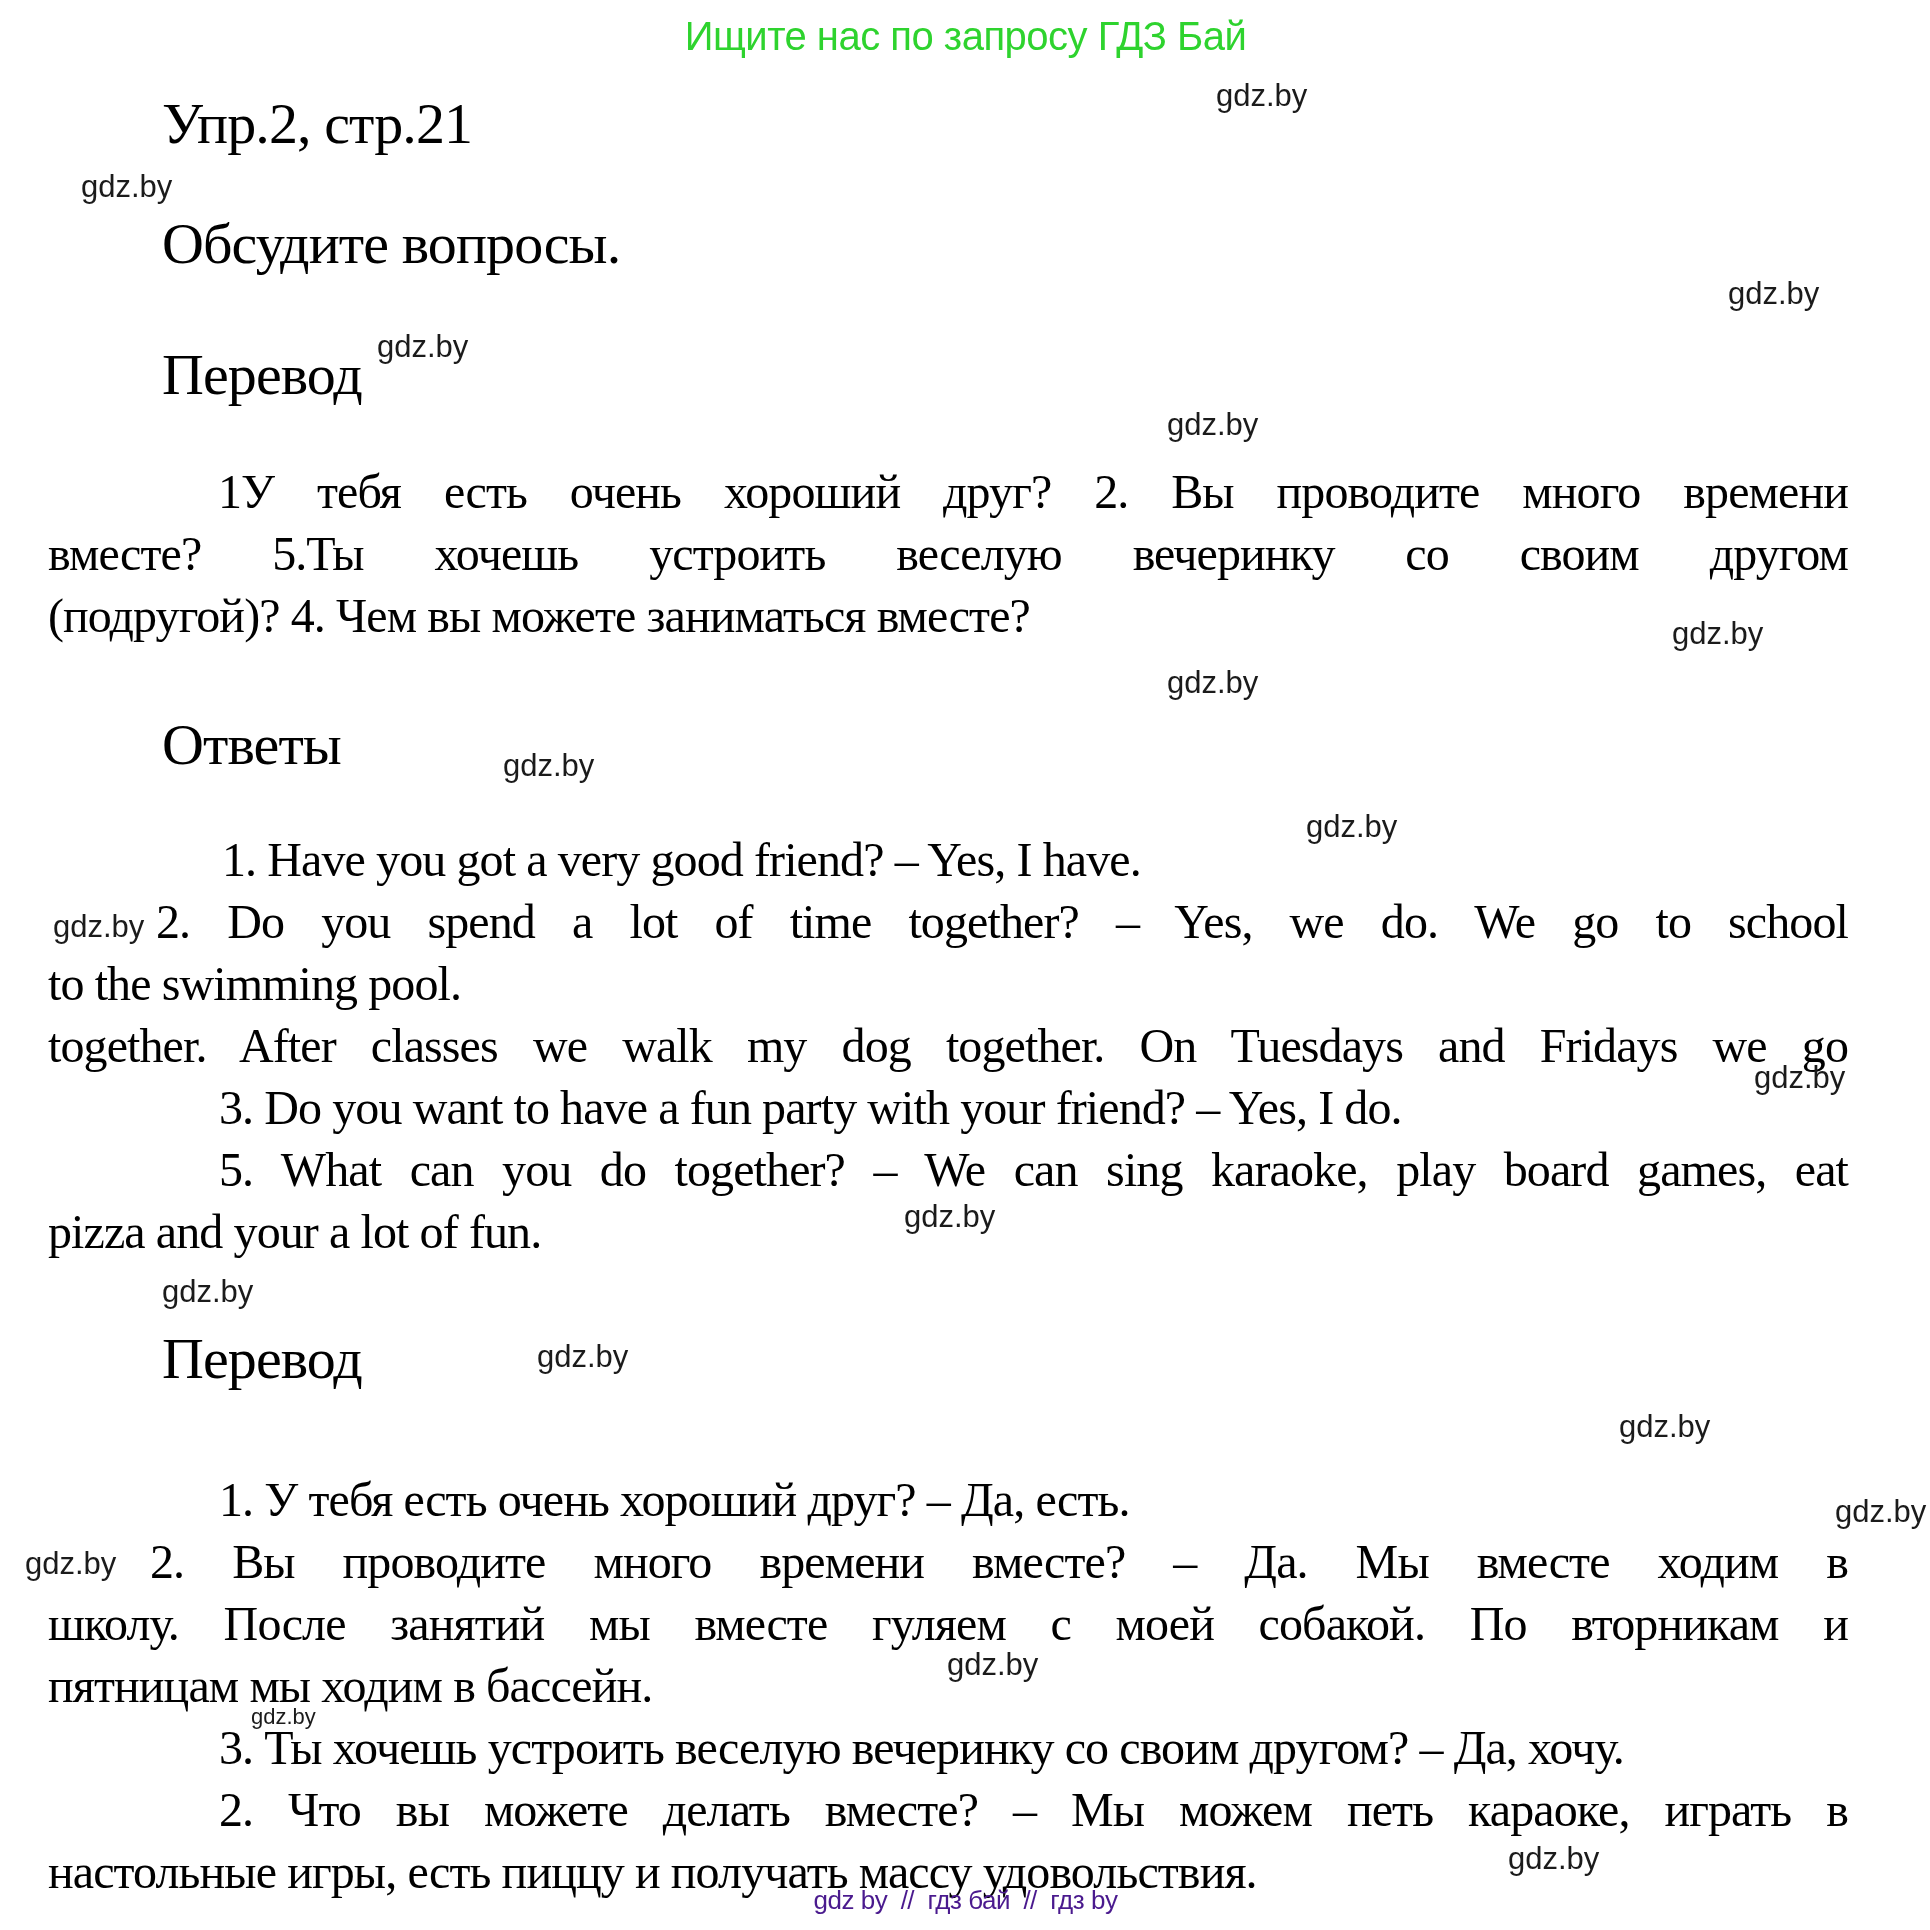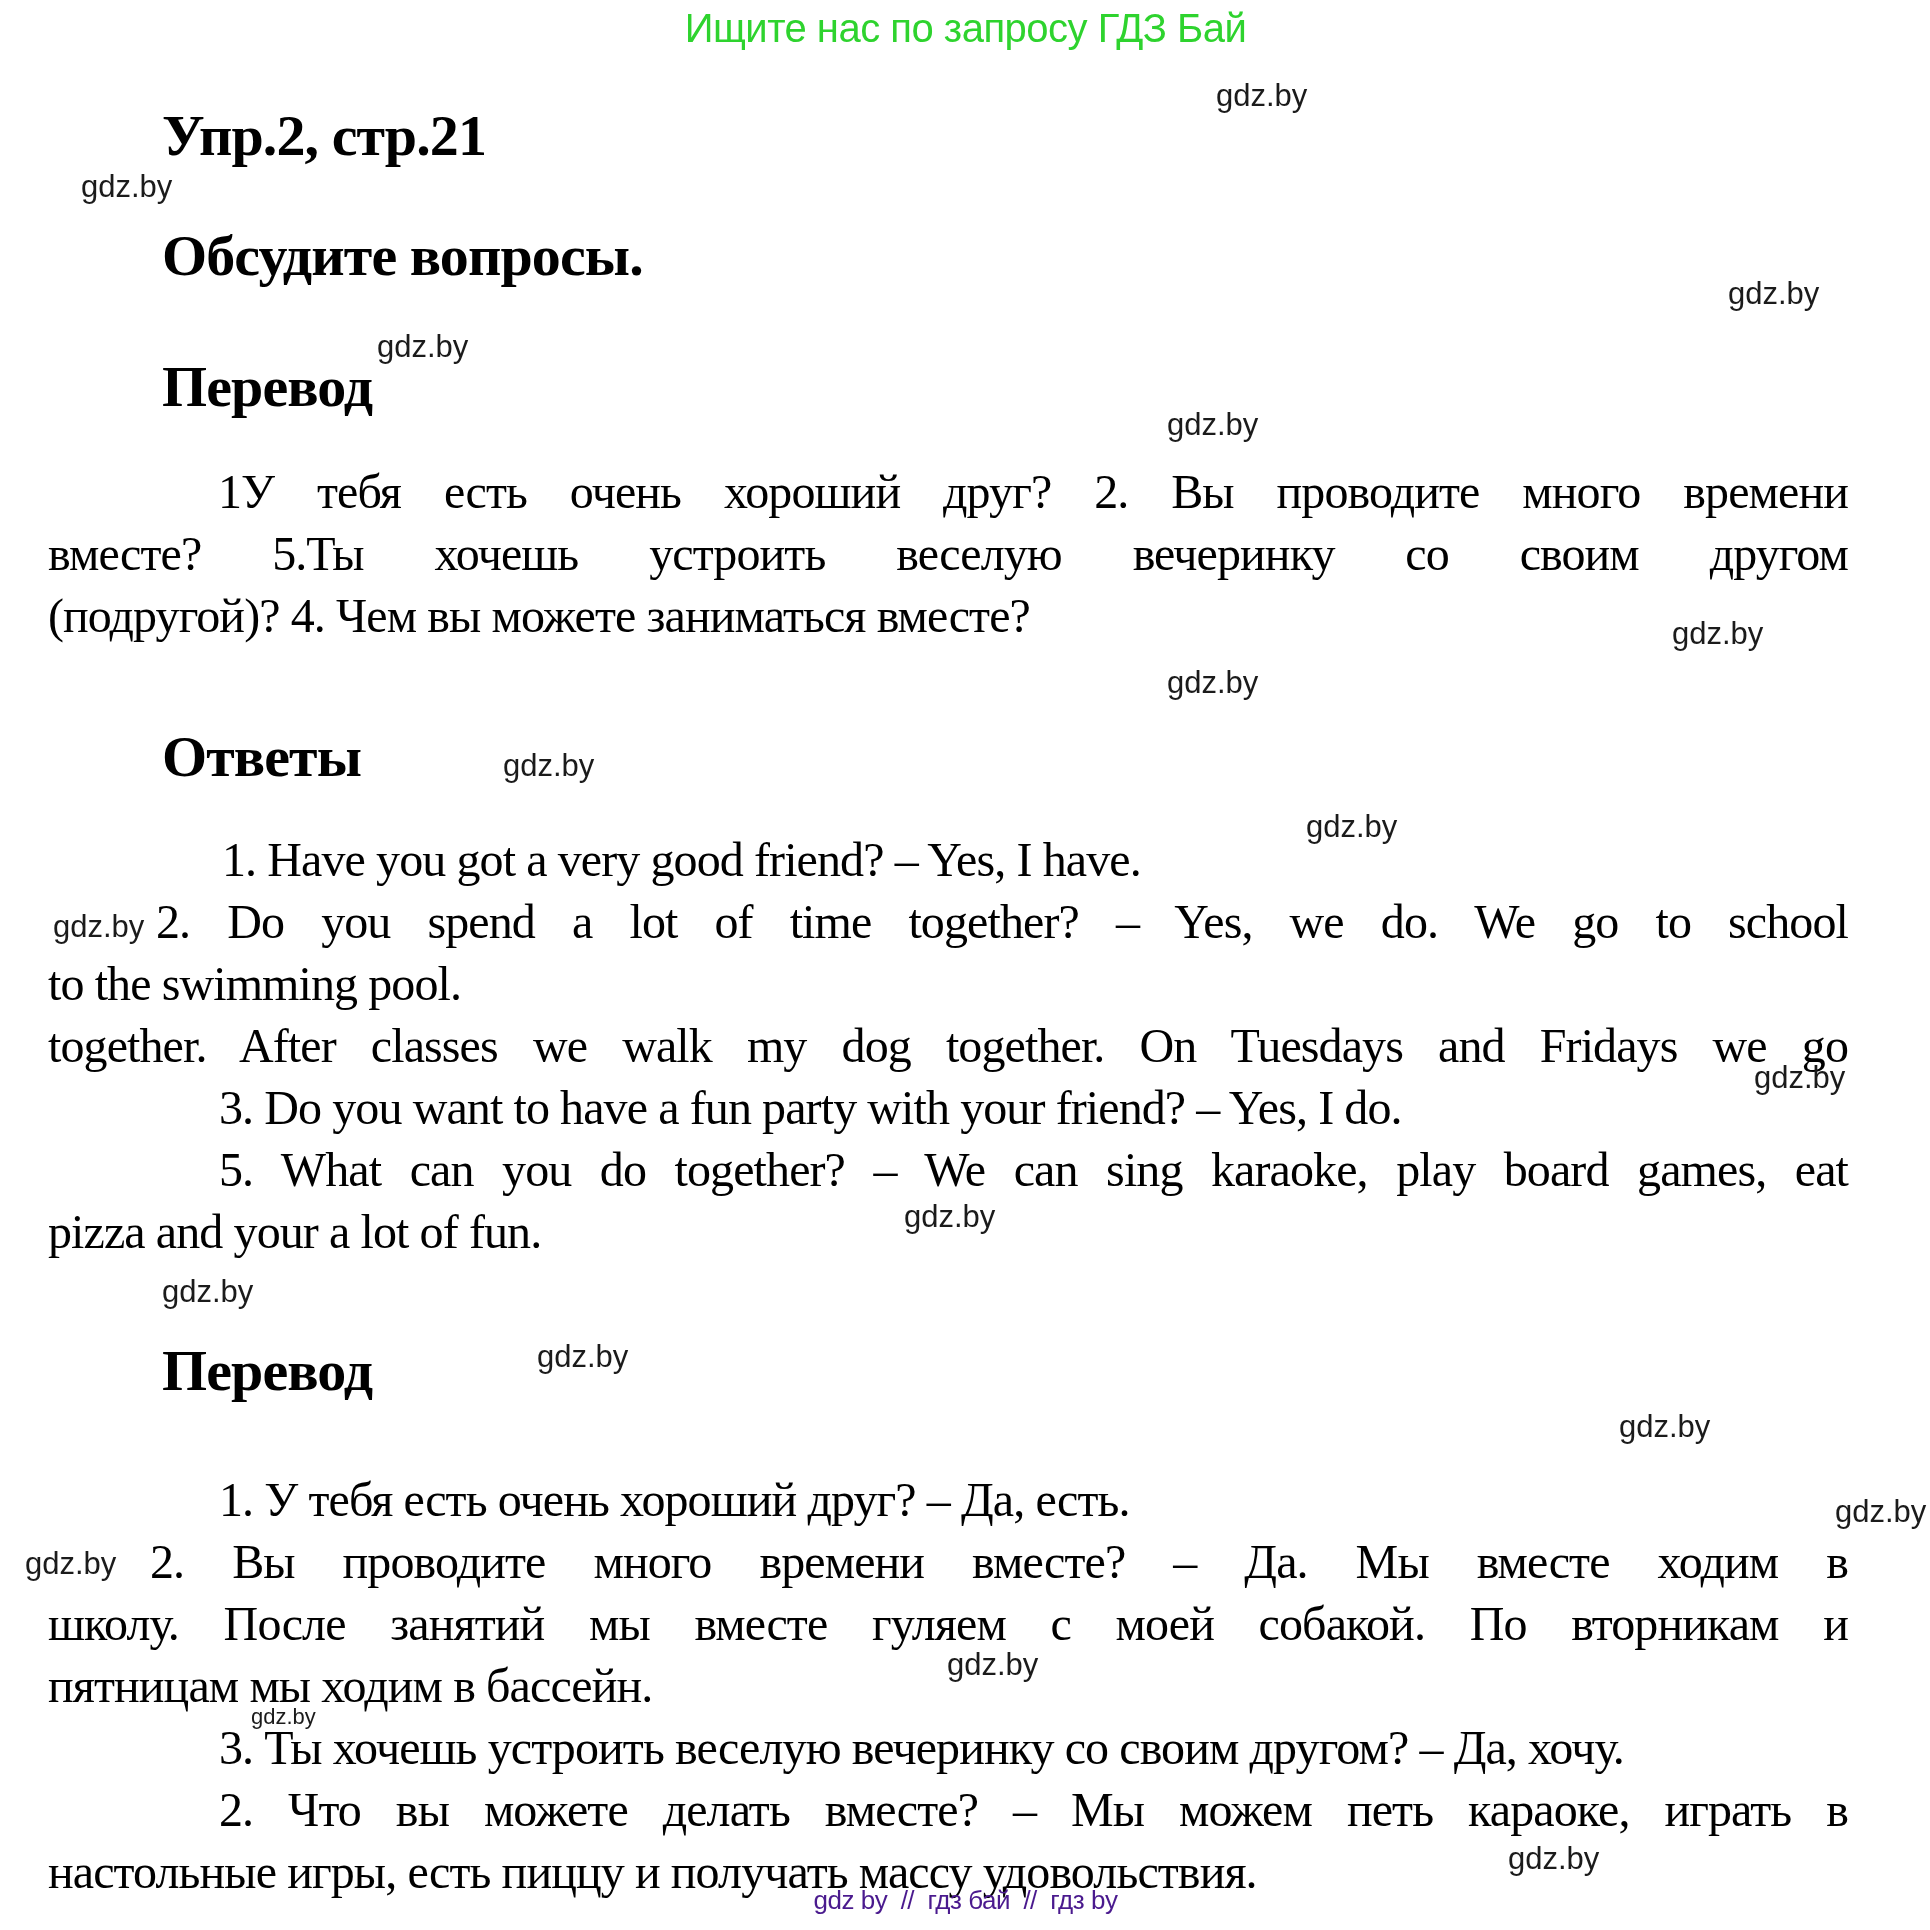--- a/index.html
+++ b/index.html
@@ -13,25 +13,24 @@
     letter-spacing:-0.5px;
   }
   .banner{
     position:absolute;top:5.5px;left:0;width:100%;
     text-align:center;
     font-family:"Liberation Sans", sans-serif;
     font-size:40px;line-height:44px;font-weight:500;
   }
   .h{
     position:absolute;
-    font-weight:bold;
+    font-weight:normal;
     font-size:58px;line-height:63px;
     letter-spacing:-0.9px;
     white-space:nowrap;
-    margin-top:12px;
   }
   .h-title{left:162px;top:92px;}
   .h-task{left:162px;top:212px;}
   .h-s1{left:162px;top:343px;}
   .h-s2{left:162px;top:713px;text-align:right;}
   .h-s3{left:162px;top:1327px;}
   .block{
     position:absolute;left:48px;width:1800px;
     font-size:48px;line-height:62px;
     letter-spacing:-0.9px;
@@ -55,21 +54,21 @@
     font-family:"Liberation Sans", sans-serif;
     font-size:26px;line-height:42px;
     white-space:pre;
   }
 </style>
 </head>
 <body>
 
 <div class="page">
 
-  <div class="banner" style="color: rgb(46, 211, 46);">Ищите нас по запросу ГДЗ Бай</div>
+  <div class="banner" style="color: rgb(46, 211, 46); margin-top: 8px;">Ищите нас по запросу ГДЗ Бай</div>
 
   <div class="h h-title">Упр.2, стр.21</div>
 
   <div class="h h-task">Обсудите вопросы.</div>
 
   <div class="h h-s1">Перевод</div>
 
   <div class="block block-q" id="block-q">
       <div class="line j" style="text-indent: 170px; font-family: Liberation Serif, serif;">1У тебя есть очень хороший друг? 2. Вы проводите много времени</div>
       <div class="line j">вместе? 5.Ты хочешь устроить веселую вечеринку со своим другом</div>

